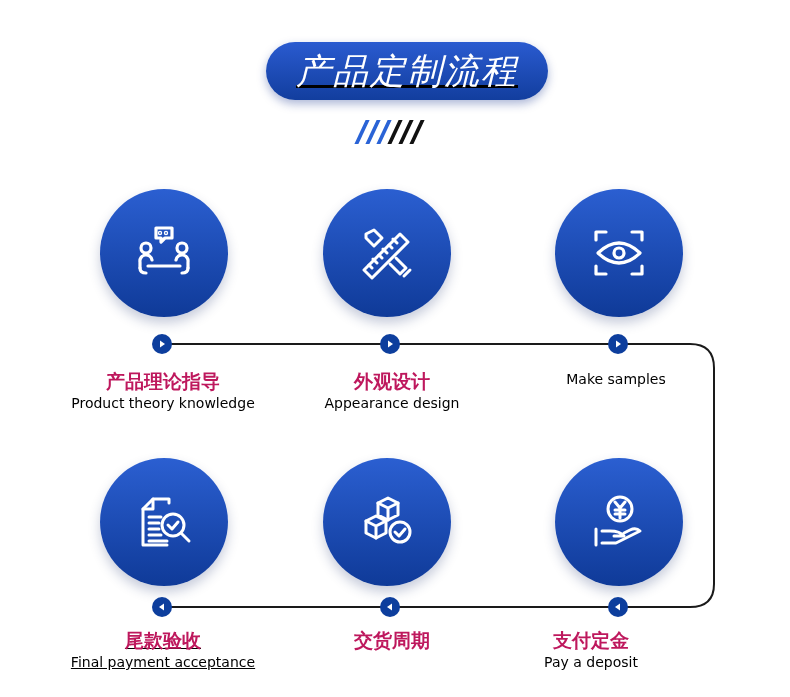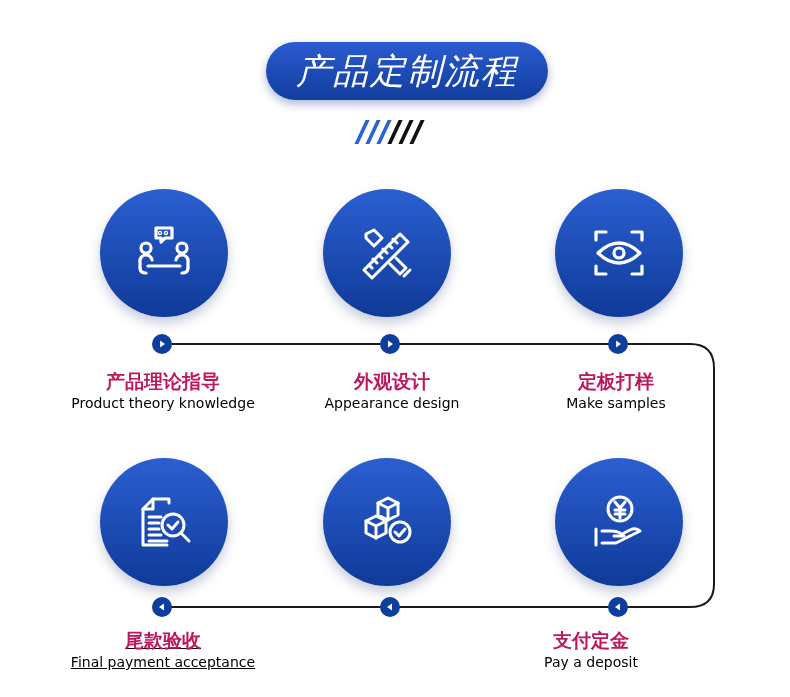--- a/index.html
+++ b/index.html
@@ -3,21 +3,21 @@
 <meta charset="utf-8">
 <style>
   html, body { margin: 0; padding: 0; background: #ffffff; }
   body { width: 790px; height: 697px; position: relative; overflow: hidden;
          font-family: "DejaVu Sans", "Liberation Sans", sans-serif; }
   .title-pill {
     position: absolute; left: 266px; top: 42px; width: 282px; height: 58px;
     border-radius: 29px;
     background: linear-gradient(180deg, #2a5bd0 0%, #123e9e 100%);
     box-shadow: 0 4px 10px rgba(20,50,140,0.35);
-    display: flex; align-items: center; justify-content: center;
+    display: flex; align-items: center; justify-content: center; text-decoration: underline;
   }
   .title-text { color: #fff; font-size: 35px; font-style: italic; letter-spacing: 2px; }
   .slashes { position: absolute; left: 360px; top: 120px; height: 30px; display: flex; }
   .slash { width: 4px; height: 24px; transform: skewX(-25deg); margin-right: 7px; }
   .slash.blue { background: #2a63d6; }
   .slash.black { background: #111; }
   .circle {
     position: absolute; width: 128px; height: 128px; border-radius: 50%;
     background: linear-gradient(180deg, #2b5fd1 0%, #0f3a98 100%);
     box-shadow: 0 6px 12px rgba(30,50,110,0.25);
@@ -103,21 +103,20 @@
 
 <div class="label" style="left:43px;top:369px;">
   <div class="zh">产品理论指导</div>
   <div class="en">Product theory knowledge</div>
 </div>
 <div class="label" style="left:272px;top:369px;">
   <div class="zh">外观设计</div>
   <div class="en">Appearance design</div>
 </div>
 <div class="label" style="left:496px;top:369px;">
-  <div class="zh">定板打样</div>
   <div class="en">Make samples</div>
 </div>
 
 <div class="circle" style="left:100px;top:458px;">
   <svg viewBox="0 0 70 70" fill="none" stroke="#fff" stroke-width="3" stroke-linecap="round" stroke-linejoin="round">
     <path d="M40 16 v-4 h-16 l-10 10 v36 h24"></path>
     <path d="M24 12 v10 h-10"></path>
     <path d="M20 30 h12 M20 36 h10 M20 42 h10 M20 48 h12 M20 54 h18"></path>
     <circle cx="44" cy="38" r="11"></circle>
     <path d="M39 38 l4 4 l6 -7"></path>
@@ -158,17 +157,18 @@
   <svg width="10" height="10" viewBox="0 0 10 10">
       <path d="M7 1.5 L2 5 L7 8.5 Z" fill="#fff"></path>
     </svg>
 </div>
 
 <div class="label" style="left:43px;top:628px;text-decoration:underline;">
   <div class="zh">尾款验收</div>
   <div class="en">Final payment acceptance</div>
 </div>
 <div class="label" style="left:272px;top:628px;">
+  <div class="zh">交货周期</div>
 </div>
 <div class="label" style="left:471px;top:628px;">
   <div class="zh">支付定金</div>
   <div class="en">Pay a deposit</div>
 </div>
 
 </body></html>

